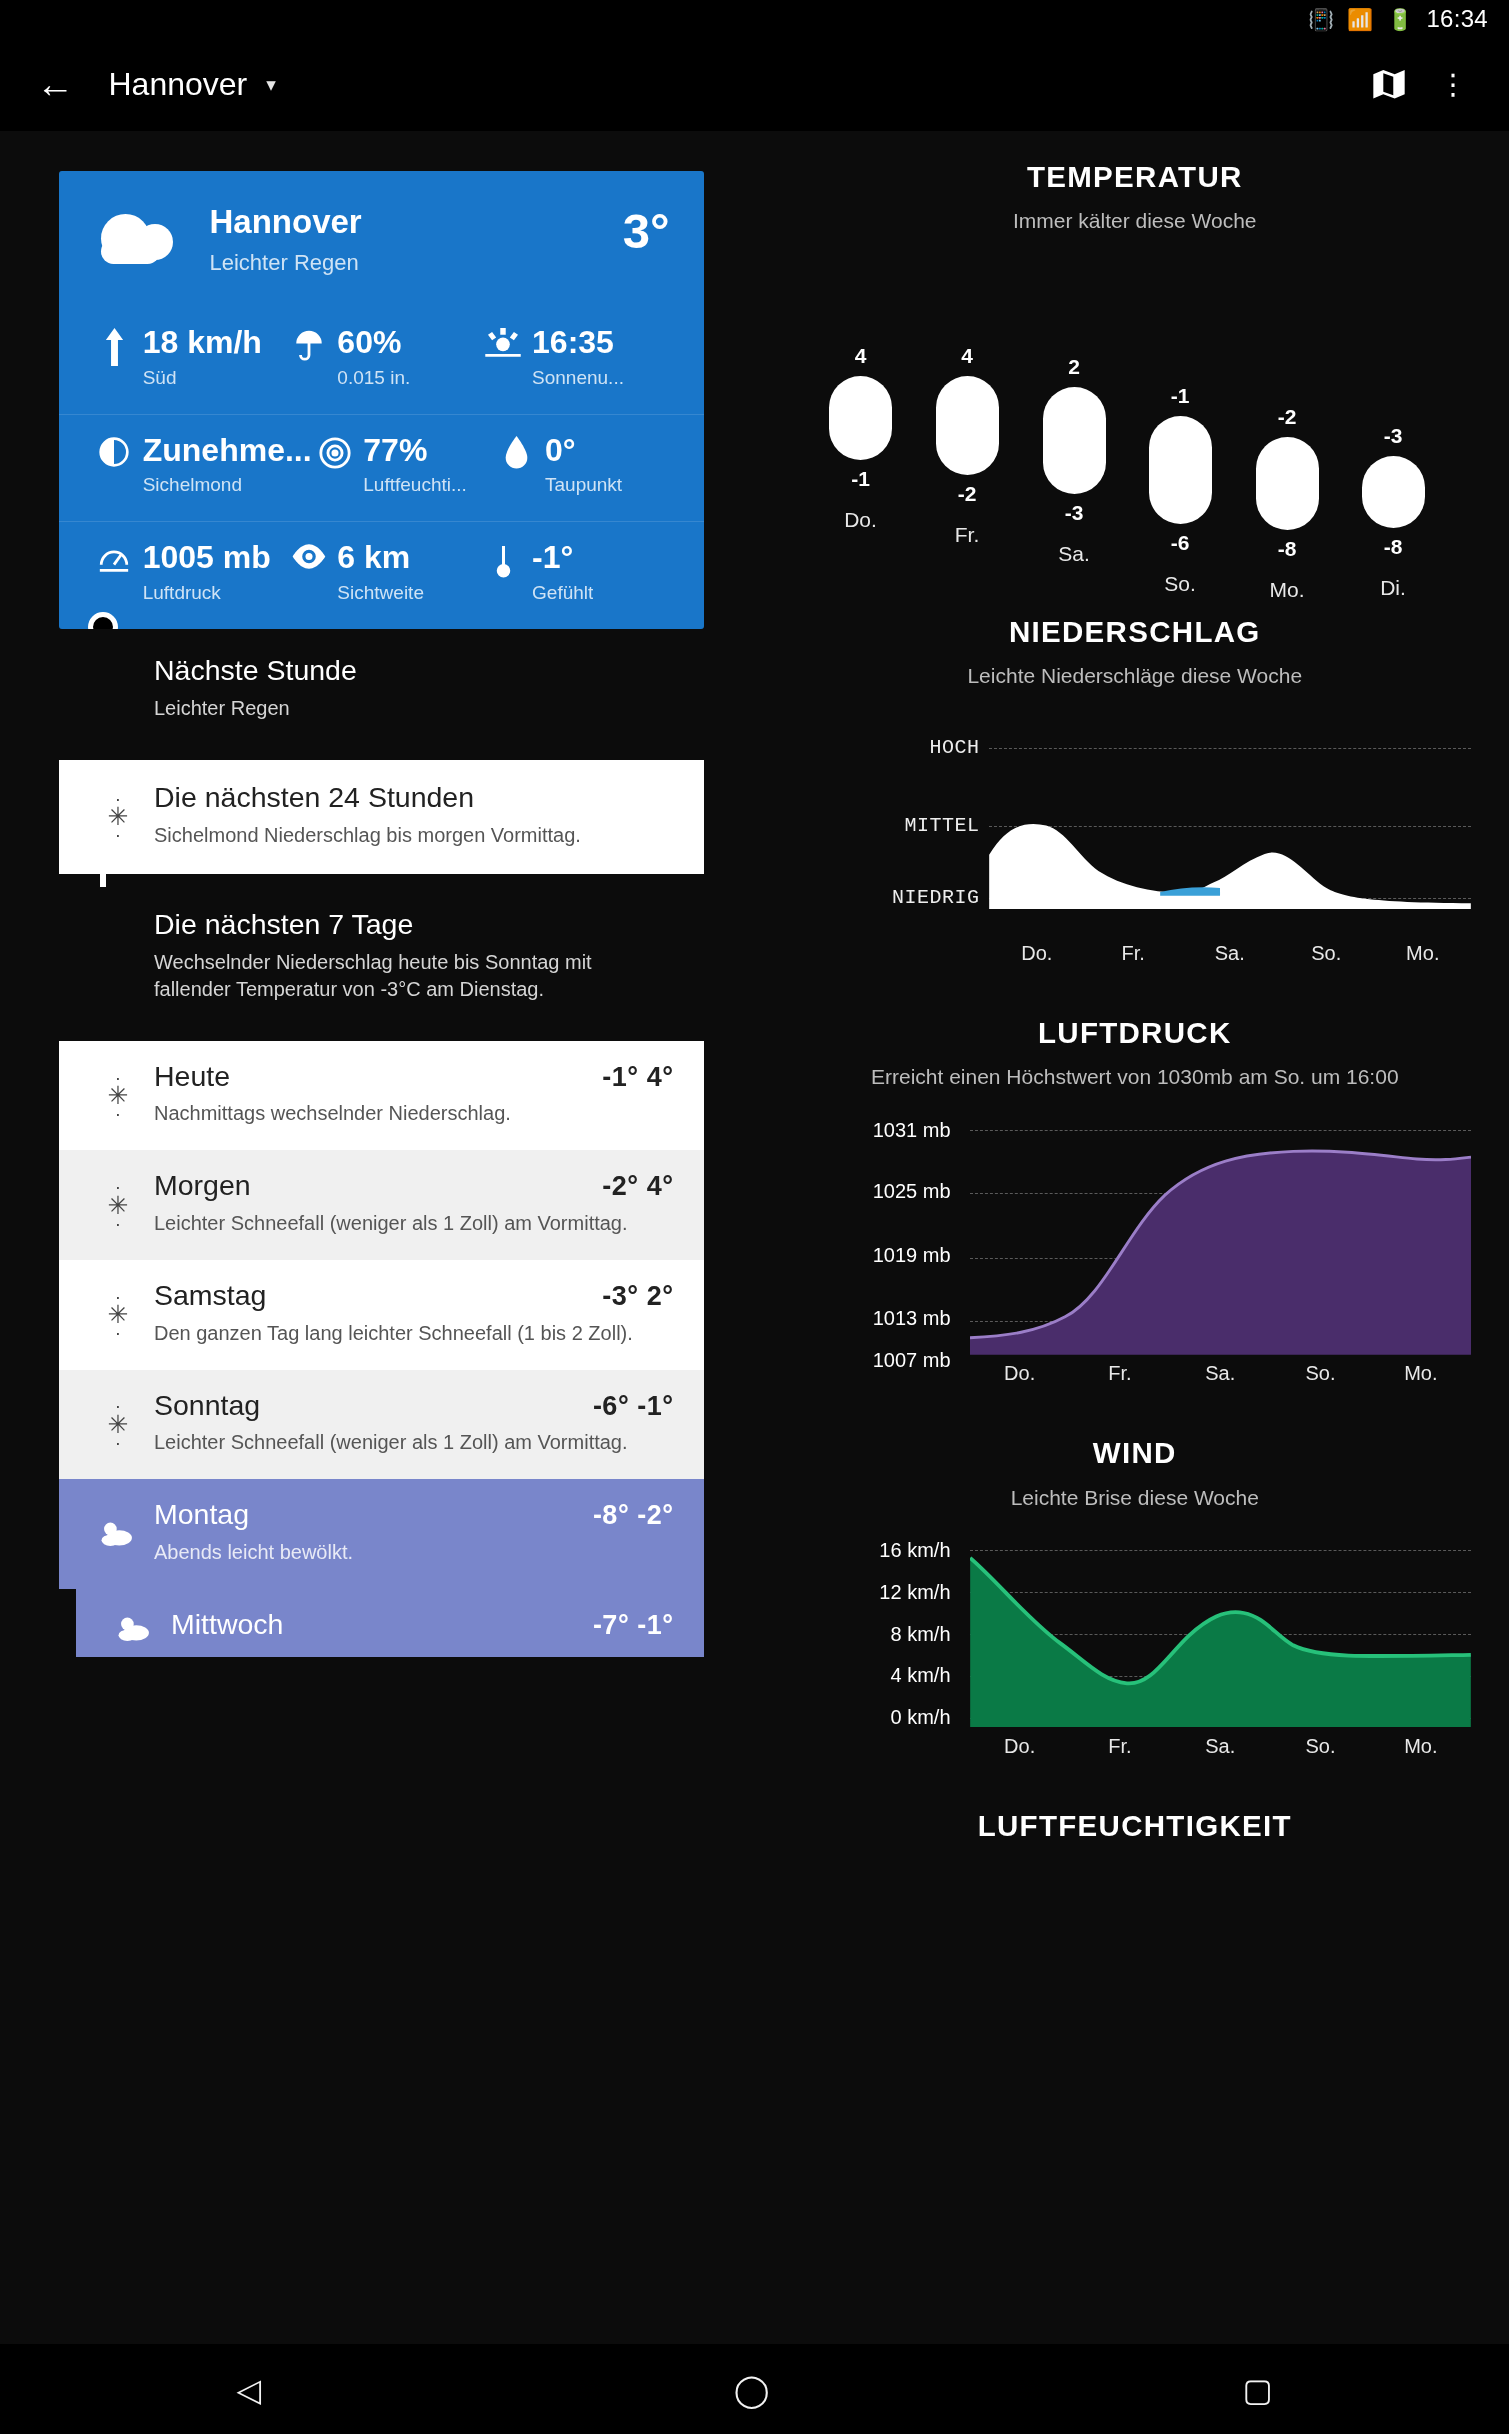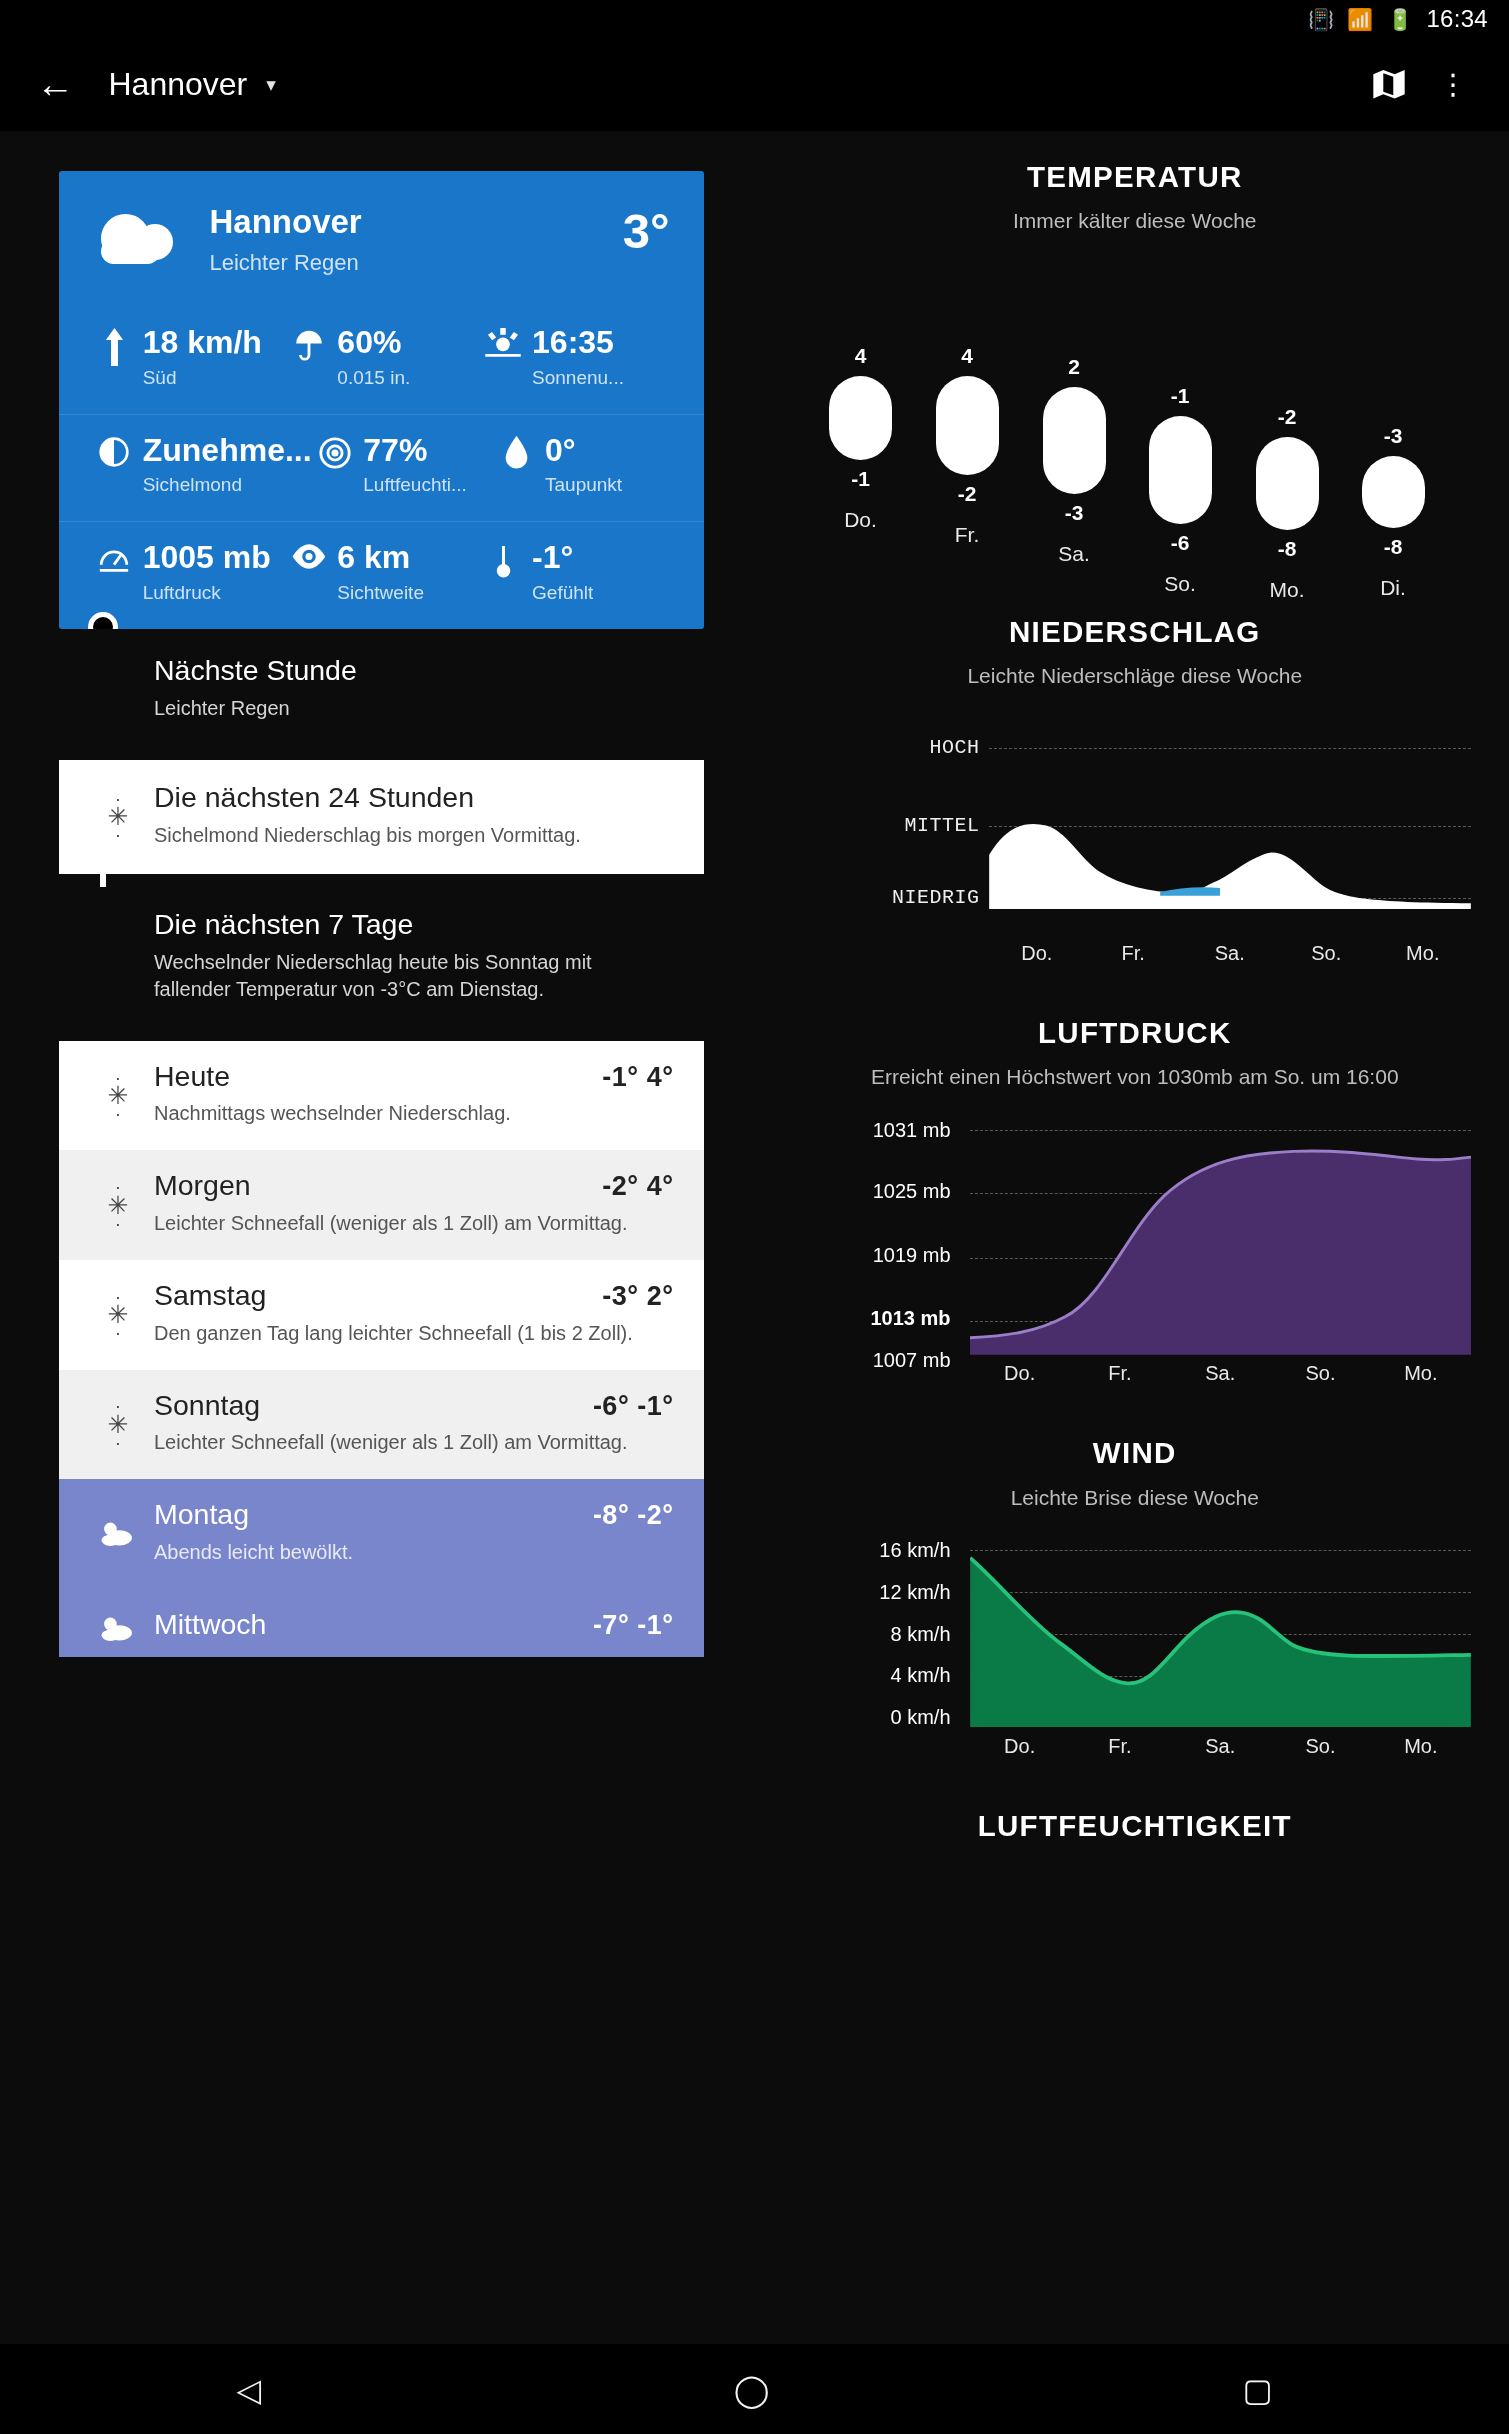--- a/index.html
+++ b/index.html
@@ -375,21 +375,21 @@
                 </div>
             </div>
             <div class="d-head">
                 <div class="d-name">Montag</div>
               <div class="d-temps"><span>-8°</span> <span>-2°</span></div>
               </div>
             <div class="d-desc">Abends leicht bewölkt.</div>
           </div>
 
 
-          <div class="dayrow blue" style="height:68px;overflow:hidden;">
+          <div class="dayrow blue" style="height:68px;overflow:hidden;margin-left:17px;">
             <div class="rail" style="top:40px;">
               <div class="wicon">
                   <svg width="44" height="34" viewBox="0 0 30 22" fill="#fff">
                     <circle cx="9" cy="7" r="5"></circle>
                     <ellipse cx="16" cy="14" rx="10" ry="6"></ellipse>
                     <ellipse cx="9" cy="16" rx="7" ry="4.5"></ellipse>
                   </svg>
                 </div>
             </div>
             <div class="d-head">
@@ -475,21 +475,21 @@
         <div class="p-title">LUFTDRUCK</div>
         <div class="p-sub">Erreicht einen Höchstwert von 1030mb am So. um 16:00</div>
         <div class="chartwrap" style="height:238px;">
           <div class="gl" style="top:13.3px;"></div>
             <div class="gl" style="top:76px;"></div>
           <div class="gl" style="top:141px;"></div>
             <div class="gl" style="top:204px;"></div>
           <div class="ylab" style="top:1.9px;">1031 mb</div>
           <div class="ylab" style="top:63px;">1025 mb</div>
           <div class="ylab" style="top:127px;">1019 mb</div>
-          <div class="ylab" style="top:190px;font-weight:bold;">1013 mb</div>
+          <div class="ylab" style="top:190px;">1013 mb</div>
           <div class="ylab" style="top:232px;">1007 mb</div>
           <svg class="plot" width="501" height="238" viewBox="0 0 527 250">
             <path d="M0 232 C40 230 70 226 100 210 C140 190 165 120 205 82 C245 46 290 38 340 36 C390 34 430 40 470 44 C495 46 510 44 527 42 L527 250 L0 250 Z" fill="#4a2d6b"></path>
             <path d="M0 232 C40 230 70 226 100 210 C140 190 165 120 205 82 C245 46 290 38 340 36 C390 34 430 40 470 44 C495 46 510 44 527 42" fill="none" stroke="#9b7ec8" stroke-width="3"></path>
           </svg>
         </div>
         <div class="axis" style="margin-left:171px;margin-top:7.6px;">
           <span>Do.</span>
           <span>Fr.</span>
           <span>Sa.</span>

